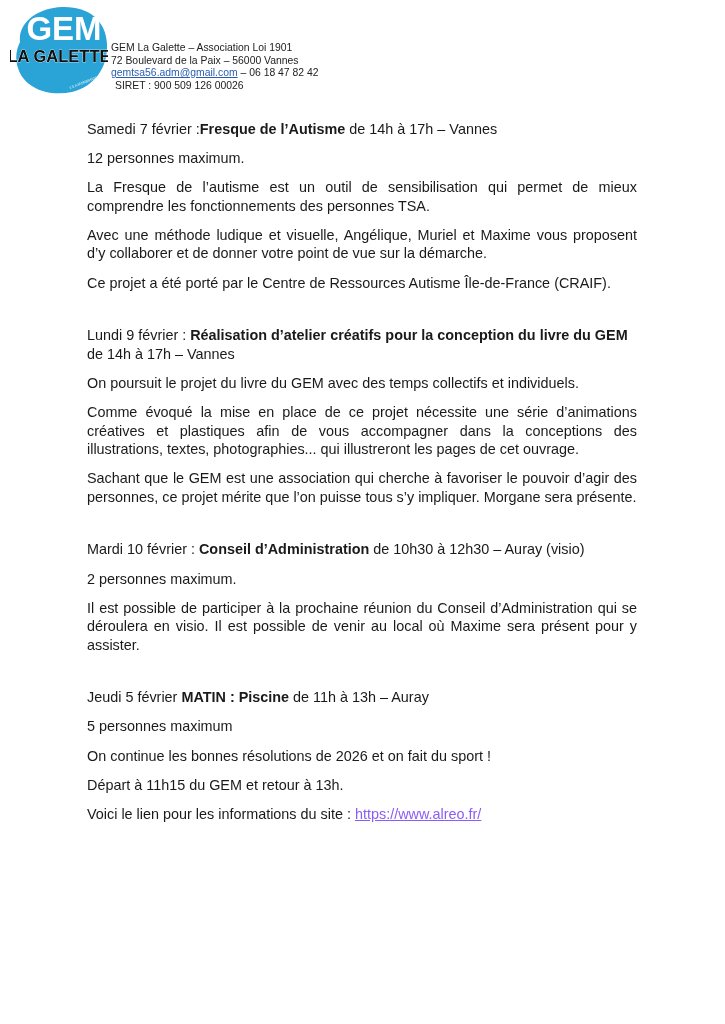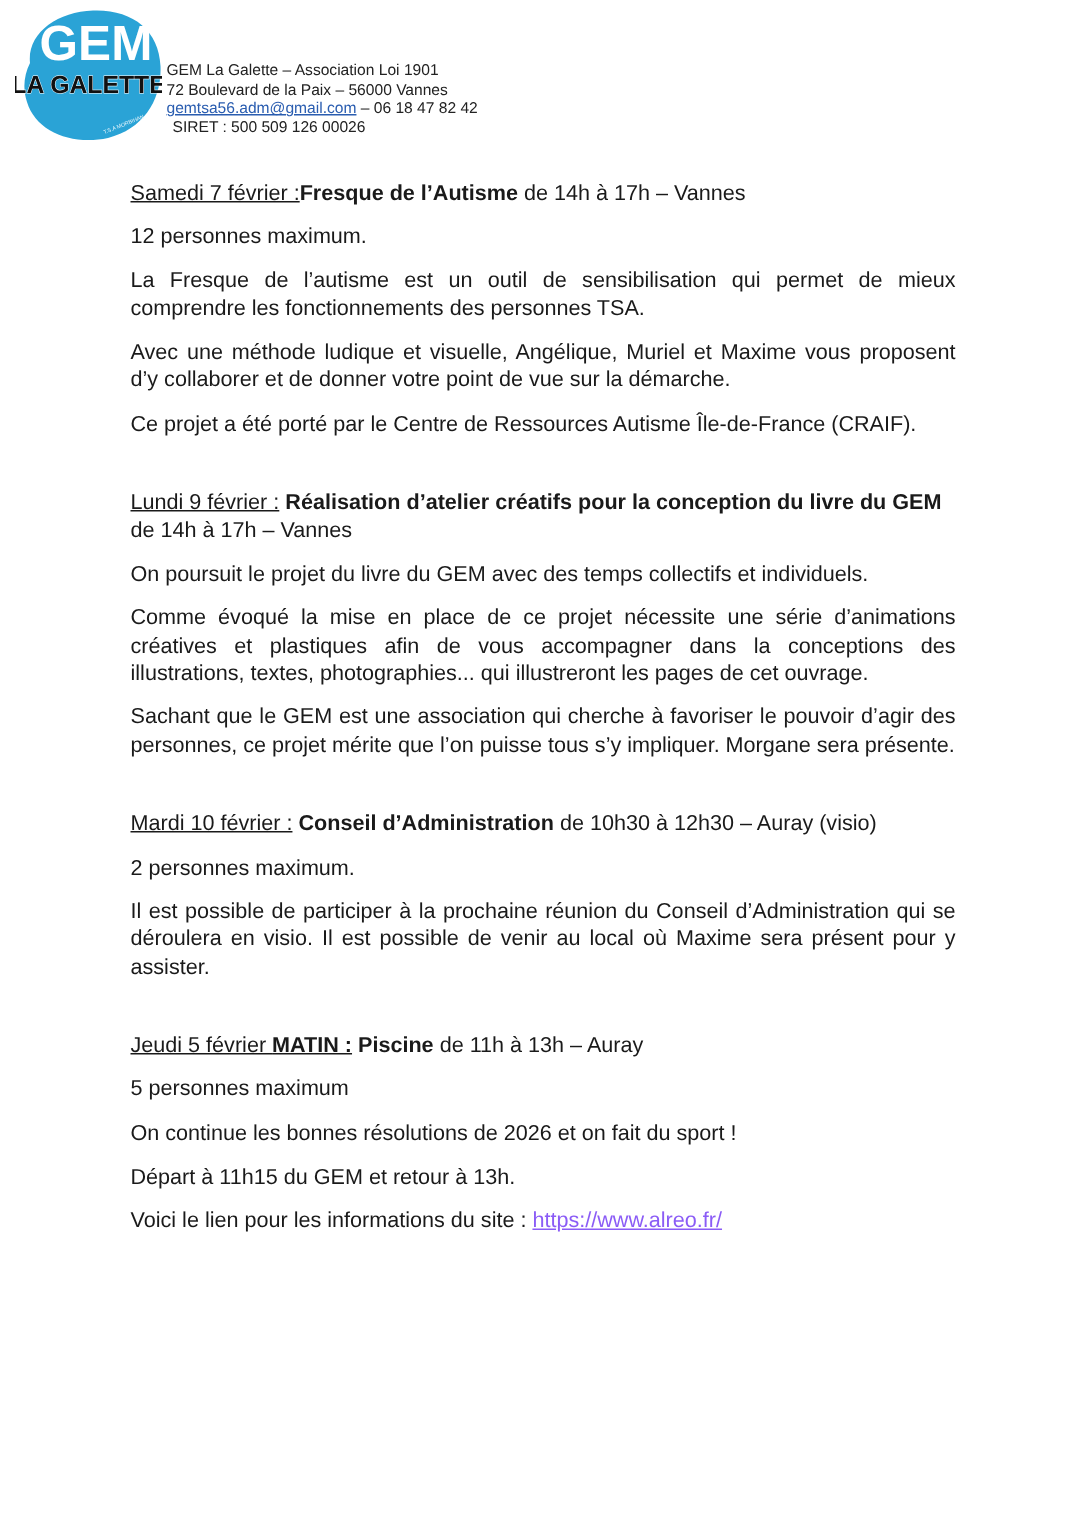--- a/index.html
+++ b/index.html
@@ -7,42 +7,42 @@
          font-family: "Liberation Sans", sans-serif; color: #1a1a1a; }
   .logo { position: absolute; left: 10px; top: 4px; width: 98px; height: 92px; }
   .header-info { position: absolute; left: 111px; top: 42px; font-size: 10.4px; line-height: 12.6px; color: #222; }
   .header-info div { white-space: nowrap; }
   .header-info a { color: #2a5db0; }
   .siret { padding-left: 4px; }
   .content { position: absolute; left: 87px; top: 120px; width: 550px; font-size: 14.4px; line-height: 18.6px; }
   .section { margin: 0 0 34px 0; }
   .section p { margin: 0 0 10.5px 0; text-align: justify; }
   .title-line { margin: 0 0 10.5px 0; text-align: left; }
-  .u { text-decoration: underline; }
+  .u { }
   .b { font-weight: bold; }
   a.link { color: #8b5cf6; text-decoration: underline; }
 </style>
 </head>
 <body>
 
 <div class="logo">
   <svg width="98" height="92" viewBox="0 0 98 92">
     <path d="M10 38 C8 18 28 4 52 3 C78 2 96 16 97 40 C98 62 86 82 62 88 C38 93 14 84 8 64 C5 55 6 46 10 38 Z" fill="#2aa3d6"></path>
     <text x="54" y="36" text-anchor="middle" font-family="Liberation Sans, sans-serif" font-weight="bold" font-size="33" fill="#ffffff">GEM</text>
     <rect x="0" y="41" width="98" height="20" fill="#ffffff" opacity="0"></rect>
     <text x="49" y="58" text-anchor="middle" font-family="Liberation Sans, sans-serif" font-weight="bold" font-size="16.5" fill="#111111" stroke="#ffffff" stroke-width="0.6" paint-order="stroke">LA GALETTE</text>
     <text x="73" y="80" text-anchor="middle" font-family="Liberation Sans, sans-serif" font-size="3.6" fill="#e8f6fc" transform="rotate(-22 73 80)">T.S.A MORBIHAN</text>
   </svg>
 </div>
 
 <div class="header-info">
   <div>GEM La Galette – Association Loi 1901</div>
   <div>72 Boulevard de la Paix – 56000 Vannes</div>
   <div><a href="#">gemtsa56.adm@gmail.com</a><span> – 06 18 47 82 42</span></div>
-  <div class="siret">SIRET : 500 509 126 00026</div>
+  <div class="siret">SIRET : 900 509 126 00026</div>
 </div>
 
 <div class="content">
 
   <div class="section">
     <div class="title-line"><span class="u">Samedi 7 février  :</span><span class="b">Fresque de l’Autisme</span><span> de 14h à 17h – Vannes</span></div>
     <p>12 personnes maximum.</p>
     <p>La Fresque de l’autisme est un outil de sensibilisation qui permet de mieux comprendre les fonctionnements des personnes TSA.</p>
     <p>Avec une méthode ludique et visuelle, Angélique, Muriel et Maxime vous proposent d’y collaborer et de donner votre point de vue sur la démarche.</p>
     <p>Ce projet a été porté par le Centre de Ressources Autisme Île-de-France (CRAIF).</p>

